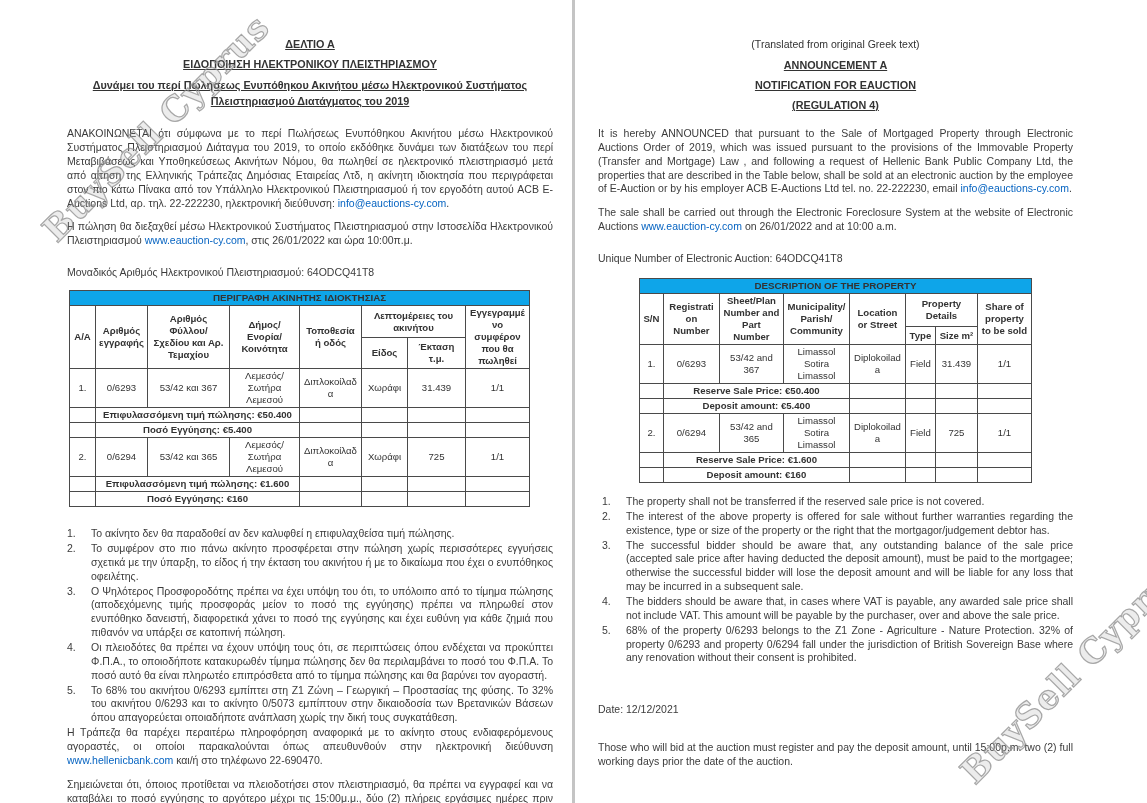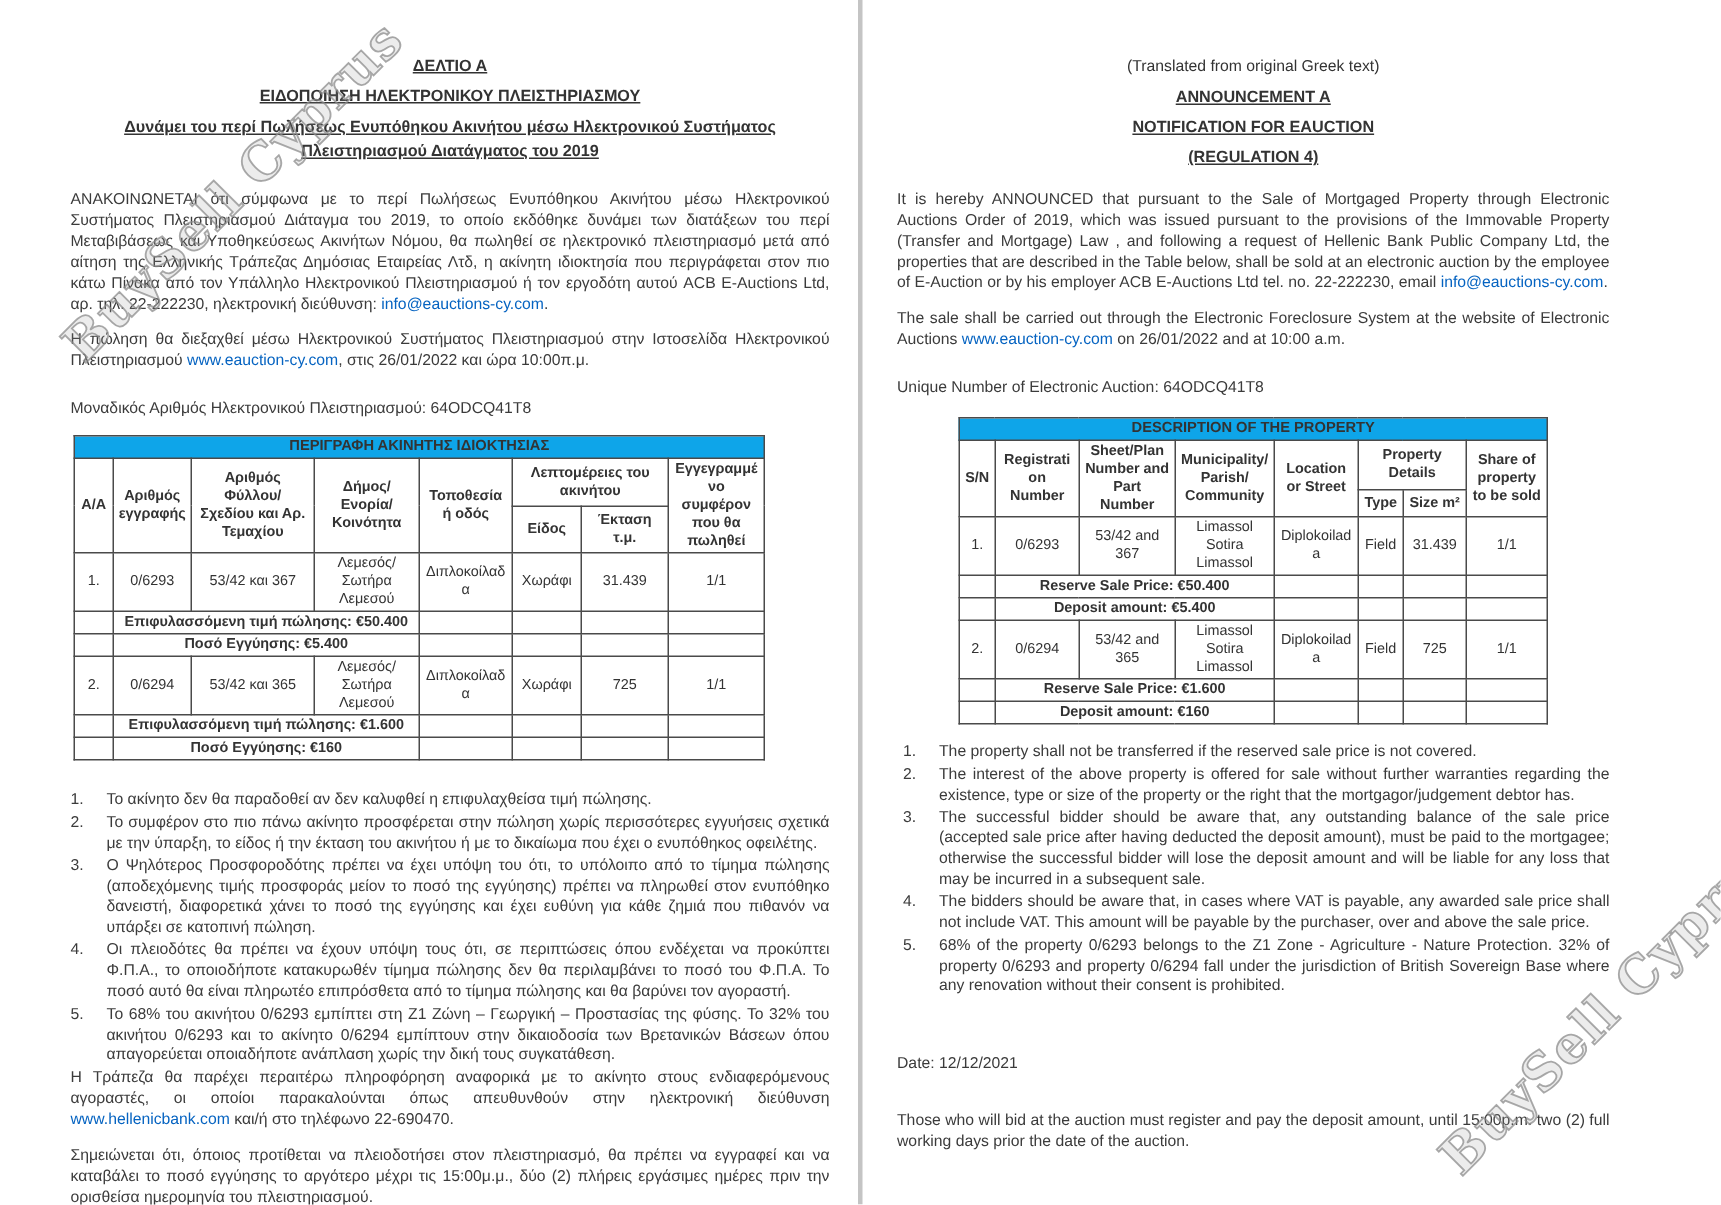--- a/index.html
+++ b/index.html
@@ -5,21 +5,21 @@
   * { margin:0; padding:0; box-sizing:border-box; }
   html,body { background:#ffffff; }
   body {
     position:relative;
     width:1147px; height:803px;
     font-family:"Liberation Sans", sans-serif;
     font-size:10.5px; color:#3b3b3b;
     overflow:hidden;
   }
   .page { position:absolute; top:0; height:803px; overflow:hidden; }
-  .page-left  { left:0;   width:573px; padding:38px 20px 0 47px; }
+  .page-left  { left:0;   width:573px; padding:38px 20px 0 67px; }
   .page-right { left:576px; width:541px; padding:38px 44px 0 22px; }
   .divider { position:absolute; left:572px; top:0; width:3px; height:803px; background:#c4c4c4; }
 
   .head { text-align:center; font-weight:bold; margin-bottom:8px; font-size:10.8px; color:#333; }
   .head .u { text-decoration:underline; }
   .head-note { text-align:center; margin-bottom:9px; color:#333; }
   .head3 { margin-bottom:18px; line-height:1.45; }
 
   .para { text-align:justify; line-height:1.32; margin-bottom:10px; }
   .para.gap-lg { margin-bottom:18px; }
@@ -169,21 +169,21 @@
     <div class="note">
         <span class="note-num">3.</span>
         <span class="note-text">Ο Ψηλότερος Προσφοροδότης πρέπει να έχει υπόψη του ότι, το υπόλοιπο από το τίμημα πώλησης (αποδεχόμενης τιμής προσφοράς μείον το ποσό της εγγύησης) πρέπει να πληρωθεί στον ενυπόθηκο δανειστή, διαφορετικά χάνει το ποσό της εγγύησης και έχει ευθύνη για κάθε ζημιά που πιθανόν να υπάρξει σε κατοπινή πώληση.</span>
       </div>
     <div class="note">
         <span class="note-num">4.</span>
         <span class="note-text">Οι πλειοδότες θα πρέπει να έχουν υπόψη τους ότι, σε περιπτώσεις όπου ενδέχεται να προκύπτει Φ.Π.Α., το οποιοδήποτε κατακυρωθέν τίμημα πώλησης δεν θα περιλαμβάνει το ποσό του Φ.Π.Α. Το ποσό αυτό θα είναι πληρωτέο επιπρόσθετα από το τίμημα πώλησης και θα βαρύνει τον αγοραστή.</span>
       </div>
     <div class="note">
         <span class="note-num">5.</span>
-        <span class="note-text">Το 68% του ακινήτου 0/6293 εμπίπτει στη Ζ1 Ζώνη – Γεωργική – Προστασίας της φύσης. Το 32% του ακινήτου 0/6293 και το ακίνητο 0/6294 εμπίπτουν στην δικαιοδοσία των Βρετανικών Βάσεων όπου απαγορεύεται οποιαδήποτε ανάπλαση χωρίς την δική τους συγκατάθεση.</span>
+        <span class="note-text">Το 68% του ακινήτου 0/6293 εμπίπτει στη Ζ1 Ζώνη – Γεωργική – Προστασίας της φύσης. Το 32% του ακινήτου 0/6293 και το ακίνητο 0/5073 εμπίπτουν στην δικαιοδοσία των Βρετανικών Βάσεων όπου απαγορεύεται οποιαδήποτε ανάπλαση χωρίς την δική τους συγκατάθεση.</span>
       </div>
   </div>
 
 
   <div class="para">
     <span>Η Τράπεζα θα παρέχει περαιτέρω πληροφόρηση αναφορικά με το ακίνητο στους ενδιαφερόμενους αγοραστές, οι οποίοι παρακαλούνται όπως απευθυνθούν στην ηλεκτρονική διεύθυνση </span><a class="doclink">www.hellenicbank.com</a><span> και/ή στο τηλέφωνο 22-690470.</span>
   </div>
   <div class="para">Σημειώνεται ότι, όποιος προτίθεται να πλειοδοτήσει στον πλειστηριασμό, θα πρέπει να εγγραφεί και να καταβάλει το ποσό εγγύησης το αργότερο μέχρι τις 15:00μ.μ., δύο (2) πλήρεις εργάσιμες ημέρες πριν την ορισθείσα ημερομηνία του πλειστηριασμού.</div>
 
 </div>

